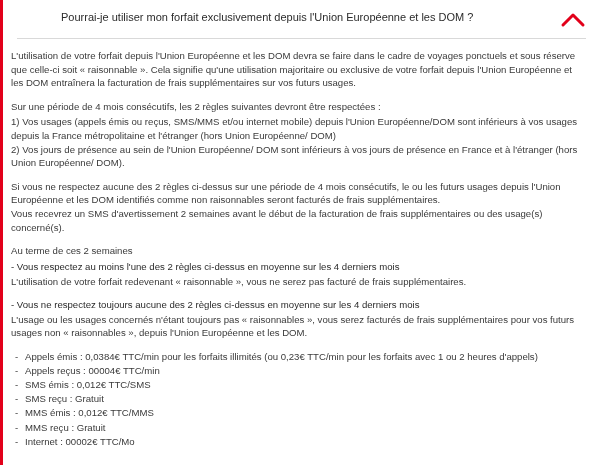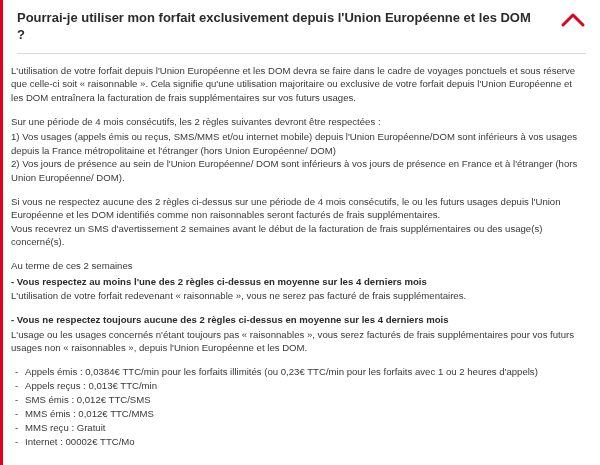--- a/index.html
+++ b/index.html
@@ -22,25 +22,26 @@
     border-left: 3px solid #e2001a;
     padding: 0;
   }
   .header-row {
     display: flex;
     align-items: flex-start;
     justify-content: space-between;
     padding: 10px 14px 0 14px;
   }
   .question-title {
-    font-size: 13px;
-    font-weight: bold;
+    font-size: 11px;
+    font-weight: normal;
     color: #2b2b2b;
     line-height: 1.3;
     max-width: 520px;
+    margin-left: 44px;
   }
   .chevron {
     width: 26px;
     height: 18px;
     flex: 0 0 26px;
     margin-top: 1px;
   }
   .chevron svg { display: block; }
   .divider {
     height: 1px;
@@ -56,21 +57,21 @@
   .para {
     margin: 0 0 10px 0;
   }
   .para.tight {
     margin-bottom: 2px;
   }
   .para.nogap {
     margin-bottom: 0;
   }
   .rule-head {
-    font-weight: bold;
+    font-weight: normal;
     margin: 0 0 1px 0;
     color: #2b2b2b;
   }
   .price-list {
     margin: 0 0 9px 0;
     padding: 0;
     list-style: none;
   }
   .price-list li {
     margin: 0 0 0.5px 0;
@@ -114,21 +115,22 @@
     <p class="para tight">Au terme de ces 2 semaines</p>
 
     <p class="rule-head">- Vous respectez au moins l'une des 2 règles ci-dessus en moyenne sur les 4 derniers mois</p>
     <p class="para">L'utilisation de votre forfait redevenant « raisonnable », vous ne serez pas facturé de frais supplémentaires.</p>
 
     <p class="rule-head">- Vous ne respectez toujours aucune des 2 règles ci-dessus en moyenne sur les 4 derniers mois</p>
     <p class="para">L'usage ou les usages concernés n'étant toujours pas « raisonnables », vous serez facturés de frais supplémentaires pour vos futurs usages non « raisonnables », depuis l'Union Européenne et les DOM.</p>
 
     <ul class="price-list">
       <li>Appels émis : 0,0384€ TTC/min pour les forfaits illimités (ou 0,23€ TTC/min pour les forfaits avec 1 ou 2 heures d'appels)</li>
-      <li>Appels reçus : 0,013€ TTC/min</li>
+      <li>Appels reçus : 00004€ TTC/min</li>
       <li>SMS émis : 0,012€ TTC/SMS</li>
+      <li>SMS reçu : Gratuit</li>
       <li>MMS émis : 0,012€ TTC/MMS</li>
       <li>MMS reçu : Gratuit</li>
       <li>Internet : 00002€ TTC/Mo</li>
     </ul>
 
   </div>
 </div>
 
 </body></html>

